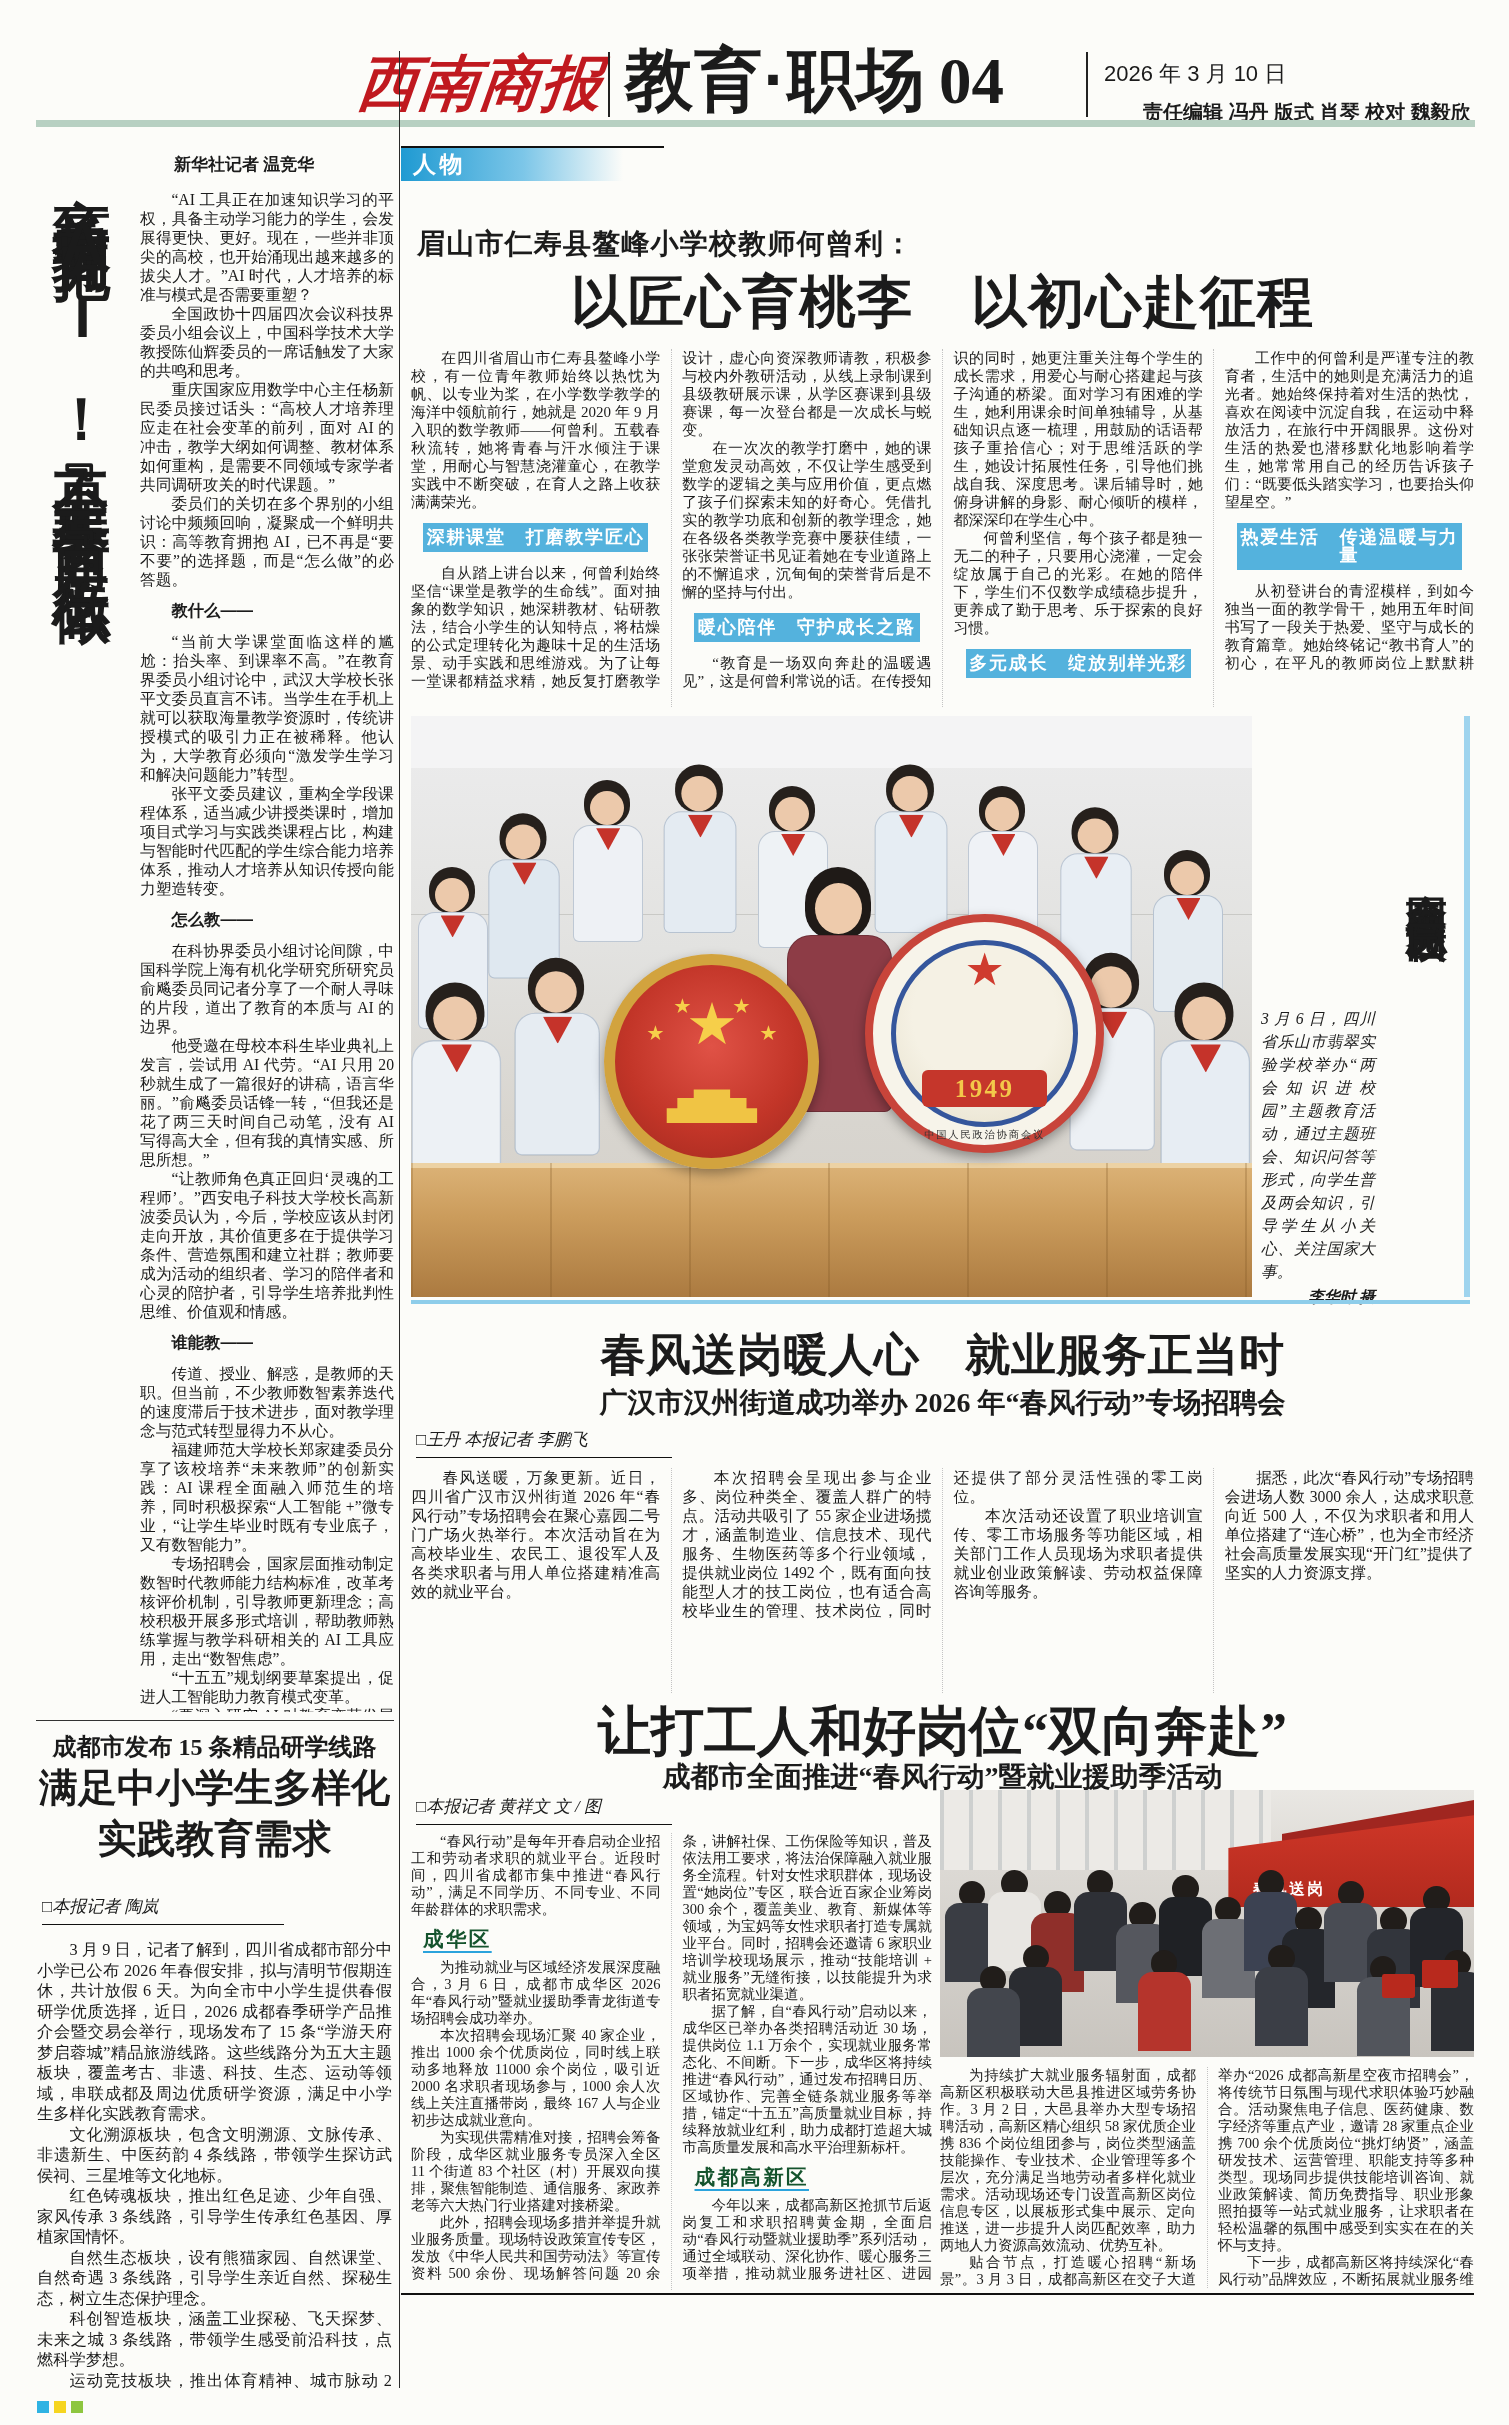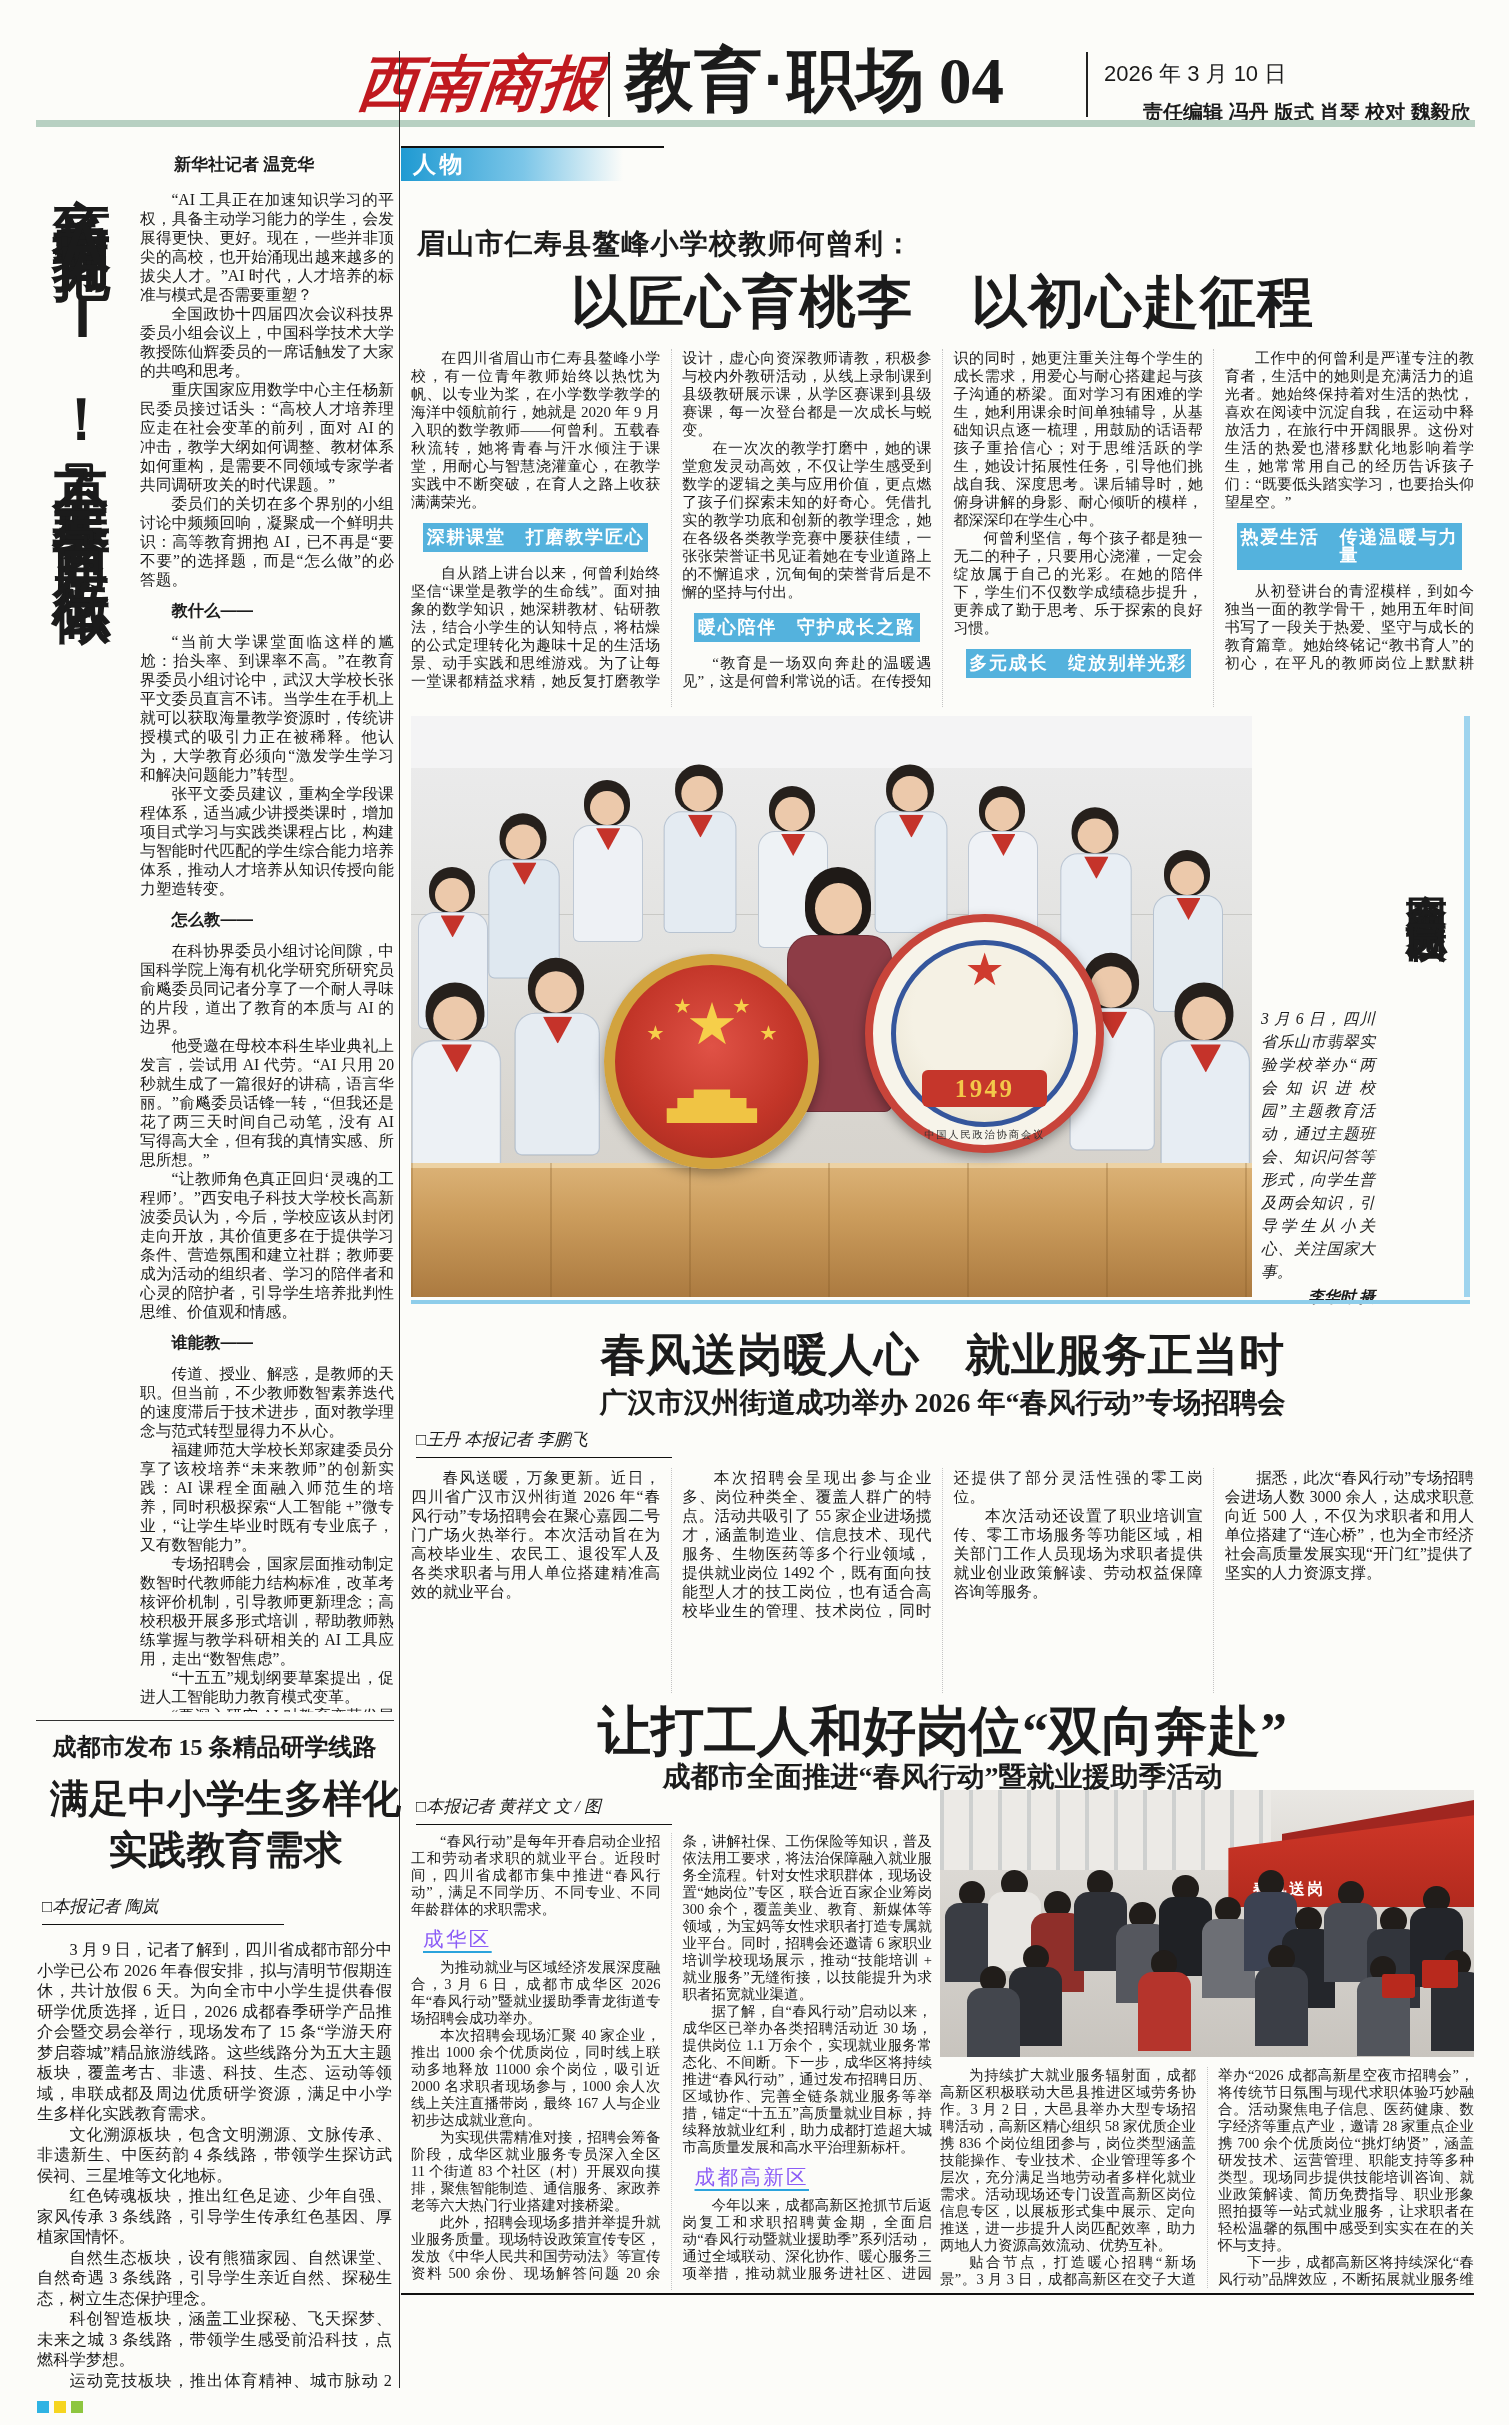--- a/index.html
+++ b/index.html
@@ -105,21 +105,21 @@
        font-size:15.7px;line-height:19px;}
   
   .headline-sx{position:absolute;left:411px;top:1696px;width:1063px;margin:0;text-align:center;
        font-size:53px;font-weight:900;}
   .subhead-sx{position:absolute;left:411px;top:1758px;width:1063px;text-align:center;font-size:28px;font-weight:700;}
   .byline-sx{position:absolute;left:416px;top:1795px;width:256px;}
   .sx-left{position:absolute;left:411px;top:1833px;width:521px;height:457px;overflow:hidden;
        font-size:14.5px;line-height:17px;}
   .sx-right{position:absolute;left:940px;top:2067px;width:534px;height:221px;overflow:hidden;
        font-size:14.5px;line-height:17px;}
-  .sub-blue{color:#8b5cf6;font-family:"Liberation Sans","DejaVu Sans",sans-serif;font-weight:400;
+  .sub-blue{color:#14532d;font-family:"Liberation Sans","DejaVu Sans",sans-serif;font-weight:700;
        font-size:20.5px;letter-spacing:2.4px;margin:7.2px 0 4.8px;text-indent:0;
        text-decoration:underline;text-decoration-color:#2ba3dc;text-underline-offset:4.8px;}
   .bottom-rule{position:absolute;left:401px;top:2293px;width:1073px;height:1.8px;background:#111;}
   
   .photo-jobfair{position:absolute;left:940px;top:1790px;width:534px;height:267px;overflow:hidden;
        background:linear-gradient(180deg,#e9e7e3 0%,#dcd9d4 30%,#c8c4be 100%);}
   .pj-build{position:absolute;left:0;top:0;width:62%;height:30%;background:#eceae6;}
   .pj-build::after{content:"";position:absolute;inset:0;
        background:repeating-linear-gradient(90deg,rgba(150,160,165,.35) 0 3.6px,rgba(0,0,0,0) 3.6px 29px);}
   .canopy2{position:absolute;right:-2%;top:0;width:38%;height:30%;background:#a02620;
@@ -128,21 +128,21 @@
        clip-path:polygon(0 38%,100% 4%,100% 100%,0 100%);}
   .canopy span{position:absolute;left:10%;bottom:8%;color:#fff;font-weight:700;font-size:15.7px;letter-spacing:2.4px;
        font-family:"Liberation Sans","DejaVu Sans",sans-serif;}
   .stool{position:absolute;background:#b8291d;border-radius:2.4px;}
   .person{position:absolute;}
   .p-head{width:26.6px;height:26.6px;border-radius:50%;background:#211d1a;margin:0 auto;}
   .p-body{width:53px;height:79px;border-radius:14.5px 14.5px 0 0;margin-top:-4.8px;}
   
   .yx-topline{position:absolute;left:36px;top:1720px;width:358px;height:1.2px;background:#333;}
   .kicker-yx{position:absolute;left:37px;top:1731px;width:355px;text-align:center;font-size:24px;font-weight:900;}
-  .headline-yx{position:absolute;left:37px;top:1762px;width:355px;margin:11px;text-align:center;
+  .headline-yx{position:absolute;left:37px;top:1762px;width:355px;margin:0;text-align:center;
        font-size:39px;font-weight:900;line-height:51px;}
   .byline-yx{position:absolute;left:42px;top:1895px;width:242px;}
   .yx-body{position:absolute;left:37px;top:1940px;width:355px;height:452px;overflow:hidden;
        font-size:16.3px;line-height:20.5px;}
   
   .footer-squares{position:absolute;left:37px;top:2401px;}
   .fsq{display:inline-block;width:12px;height:12px;margin-right:4.8px;vertical-align:top;}
 </style>
 </head>
 <body>

